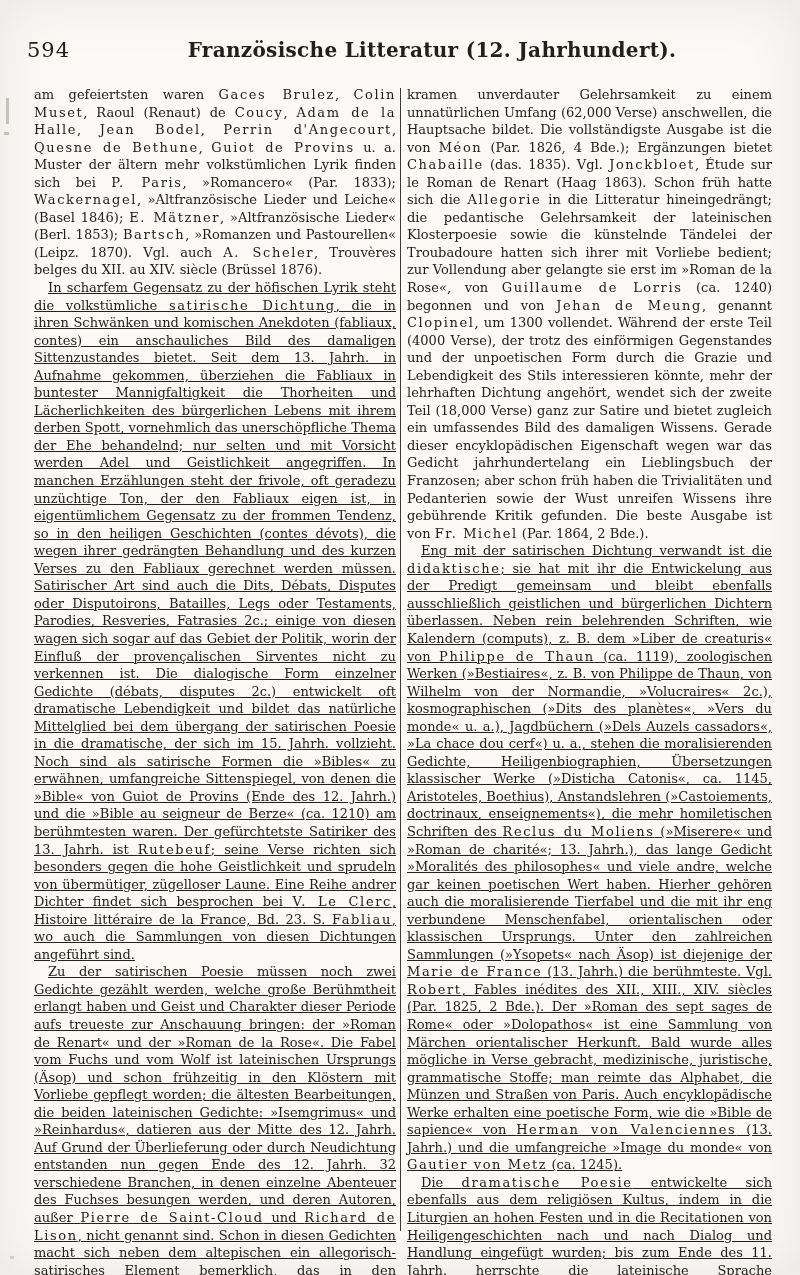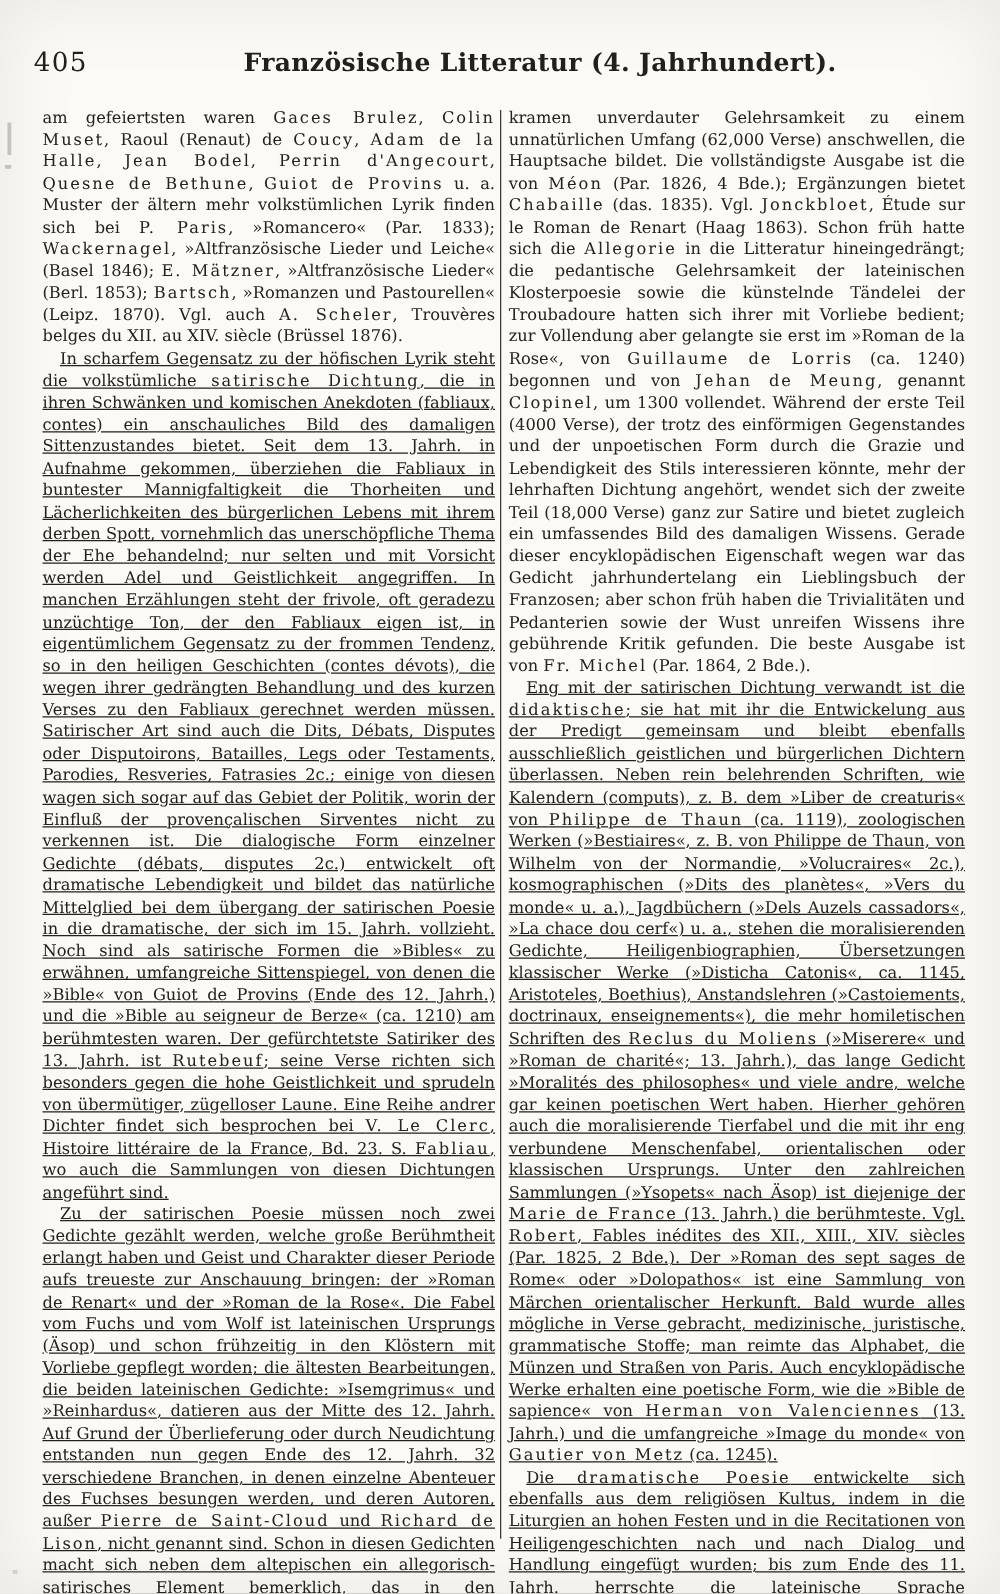--- a/index.html
+++ b/index.html
@@ -50,22 +50,22 @@
 </style>
 </head>
 <body>
 
 <div class="page">
   <div class="speck s1"></div>
   <div class="speck s2"></div>
   <div class="speck s3"></div>
 
   <div class="header">
-    <div class="page-number">405</div>
-    <div class="page-title">Französische Litteratur (4. Jahrhundert).</div>
+    <div class="page-number">594</div>
+    <div class="page-title">Französische Litteratur (12. Jahrhundert).</div>
   </div>
 
   <div class="columns">
     <div class="col left">
         <p class="para"><span>am gefeiertsten waren </span><span class="spaced">Gaces Brulez</span><span>, </span><span class="spaced">Colin Muset</span><span>, Raoul (Renaut) de </span><span class="spaced">Coucy</span><span>, </span><span class="spaced">Adam de la Halle</span><span>, </span><span class="spaced">Jean Bodel</span><span>, </span><span class="spaced">Perrin d'Angecourt</span><span>, </span><span class="spaced">Quesne de Bethune</span><span>, </span><span class="spaced">Guiot de Provins</span><span> u. a. Muster der ältern mehr volkstümlichen Lyrik finden sich bei </span><span class="spaced">P. Paris</span><span>, »Romancero« (Par. 1833); </span><span class="spaced">Wackernagel</span><span>, »Altfranzösische Lieder und Leiche« (Basel 1846); </span><span class="spaced">E. Mätzner</span><span>, »Altfranzösische Lieder« (Berl. 1853); </span><span class="spaced">Bartsch</span><span>, »Romanzen und Pastourellen« (Leipz. 1870). Vgl. auch </span><span class="spaced">A. Scheler</span><span>, Trouvères belges du XII. au XIV. siècle (Brüssel 1876).</span></p>
         <p class="para indent"><span>In scharfem Gegensatz zu der höfischen Lyrik steht die volkstümliche </span><span class="spaced">satirische Dichtung</span><span>, die in ihren Schwänken und komischen Anekdoten (fabliaux, contes) ein anschauliches Bild des damaligen Sittenzustandes bietet. Seit dem 13. Jahrh. in Aufnahme gekommen, überziehen die Fabliaux in buntester Mannigfaltigkeit die Thorheiten und Lächerlichkeiten des bürgerlichen Lebens mit ihrem derben Spott, vornehmlich das unerschöpfliche Thema der Ehe behandelnd; nur selten und mit Vorsicht werden Adel und Geistlichkeit angegriffen. In manchen Erzählungen steht der frivole, oft geradezu unzüchtige Ton, der den Fabliaux eigen ist, in eigentümlichem Gegensatz zu der frommen Tendenz, so in den heiligen Geschichten (contes dévots), die wegen ihrer gedrängten Behandlung und des kurzen Verses zu den Fabliaux gerechnet werden müssen. Satirischer Art sind auch die Dits, Débats, Disputes oder Disputoirons, Batailles, Legs oder Testaments, Parodies, Resveries, Fatrasies 2c.; einige von diesen wagen sich sogar auf das Gebiet der Politik, worin der Einfluß der provençalischen Sirventes nicht zu verkennen ist. Die dialogische Form einzelner Gedichte (débats, disputes 2c.) entwickelt oft dramatische Lebendigkeit und bildet das natürliche Mittelglied bei dem übergang der satirischen Poesie in die dramatische, der sich im 15. Jahrh. vollzieht. Noch sind als satirische Formen die »Bibles« zu erwähnen, umfangreiche Sittenspiegel, von denen die »Bible« von Guiot de Provins (Ende des 12. Jahrh.) und die »Bible au seigneur de Berze« (ca. 1210) am berühmtesten waren. Der gefürchtetste Satiriker des 13. Jahrh. ist </span><span class="spaced">Rutebeuf</span><span>; seine Verse richten sich besonders gegen die hohe Geistlichkeit und sprudeln von übermütiger, zügelloser Laune. Eine Reihe andrer Dichter findet sich besprochen bei </span><span class="spaced">V. Le Clerc</span><span>, Histoire littéraire de la France, Bd. 23. S. </span><span class="spaced">Fabliau</span><span>, wo auch die Sammlungen von diesen Dichtungen angeführt sind.</span></p>
         <p class="para indent"><span>Zu der satirischen Poesie müssen noch zwei Gedichte gezählt werden, welche große Berühmtheit erlangt haben und Geist und Charakter dieser Periode aufs treueste zur Anschauung bringen: der »Roman de Renart« und der »Roman de la Rose«. Die Fabel vom Fuchs und vom Wolf ist lateinischen Ursprungs (Äsop) und schon frühzeitig in den Klöstern mit Vorliebe gepflegt worden; die ältesten Bearbeitungen, die beiden lateinischen Gedichte: »Isemgrimus« und »Reinhardus«, datieren aus der Mitte des 12. Jahrh. Auf Grund der Überlieferung oder durch Neudichtung entstanden nun gegen Ende des 12. Jahrh. 32 verschiedene Branchen, in denen einzelne Abenteuer des Fuchses besungen werden, und deren Autoren, außer </span><span class="spaced">Pierre de Saint-Cloud</span><span> und </span><span class="spaced">Richard de Lison</span><span>, nicht genannt sind. Schon in diesen Gedichten macht sich neben dem altepischen ein allegorisch-satirisches Element bemerklich, das in den Bearbeitungen des folgenden Jahrhunderts (»Renart le contrefait« u. a.), welche durch Kompilationen und abenteuerliche Erfindungen, breite Redseligkeit und das Aus-</span></p>
       </div>
     <div class="divider"></div>
     <div class="col right">

